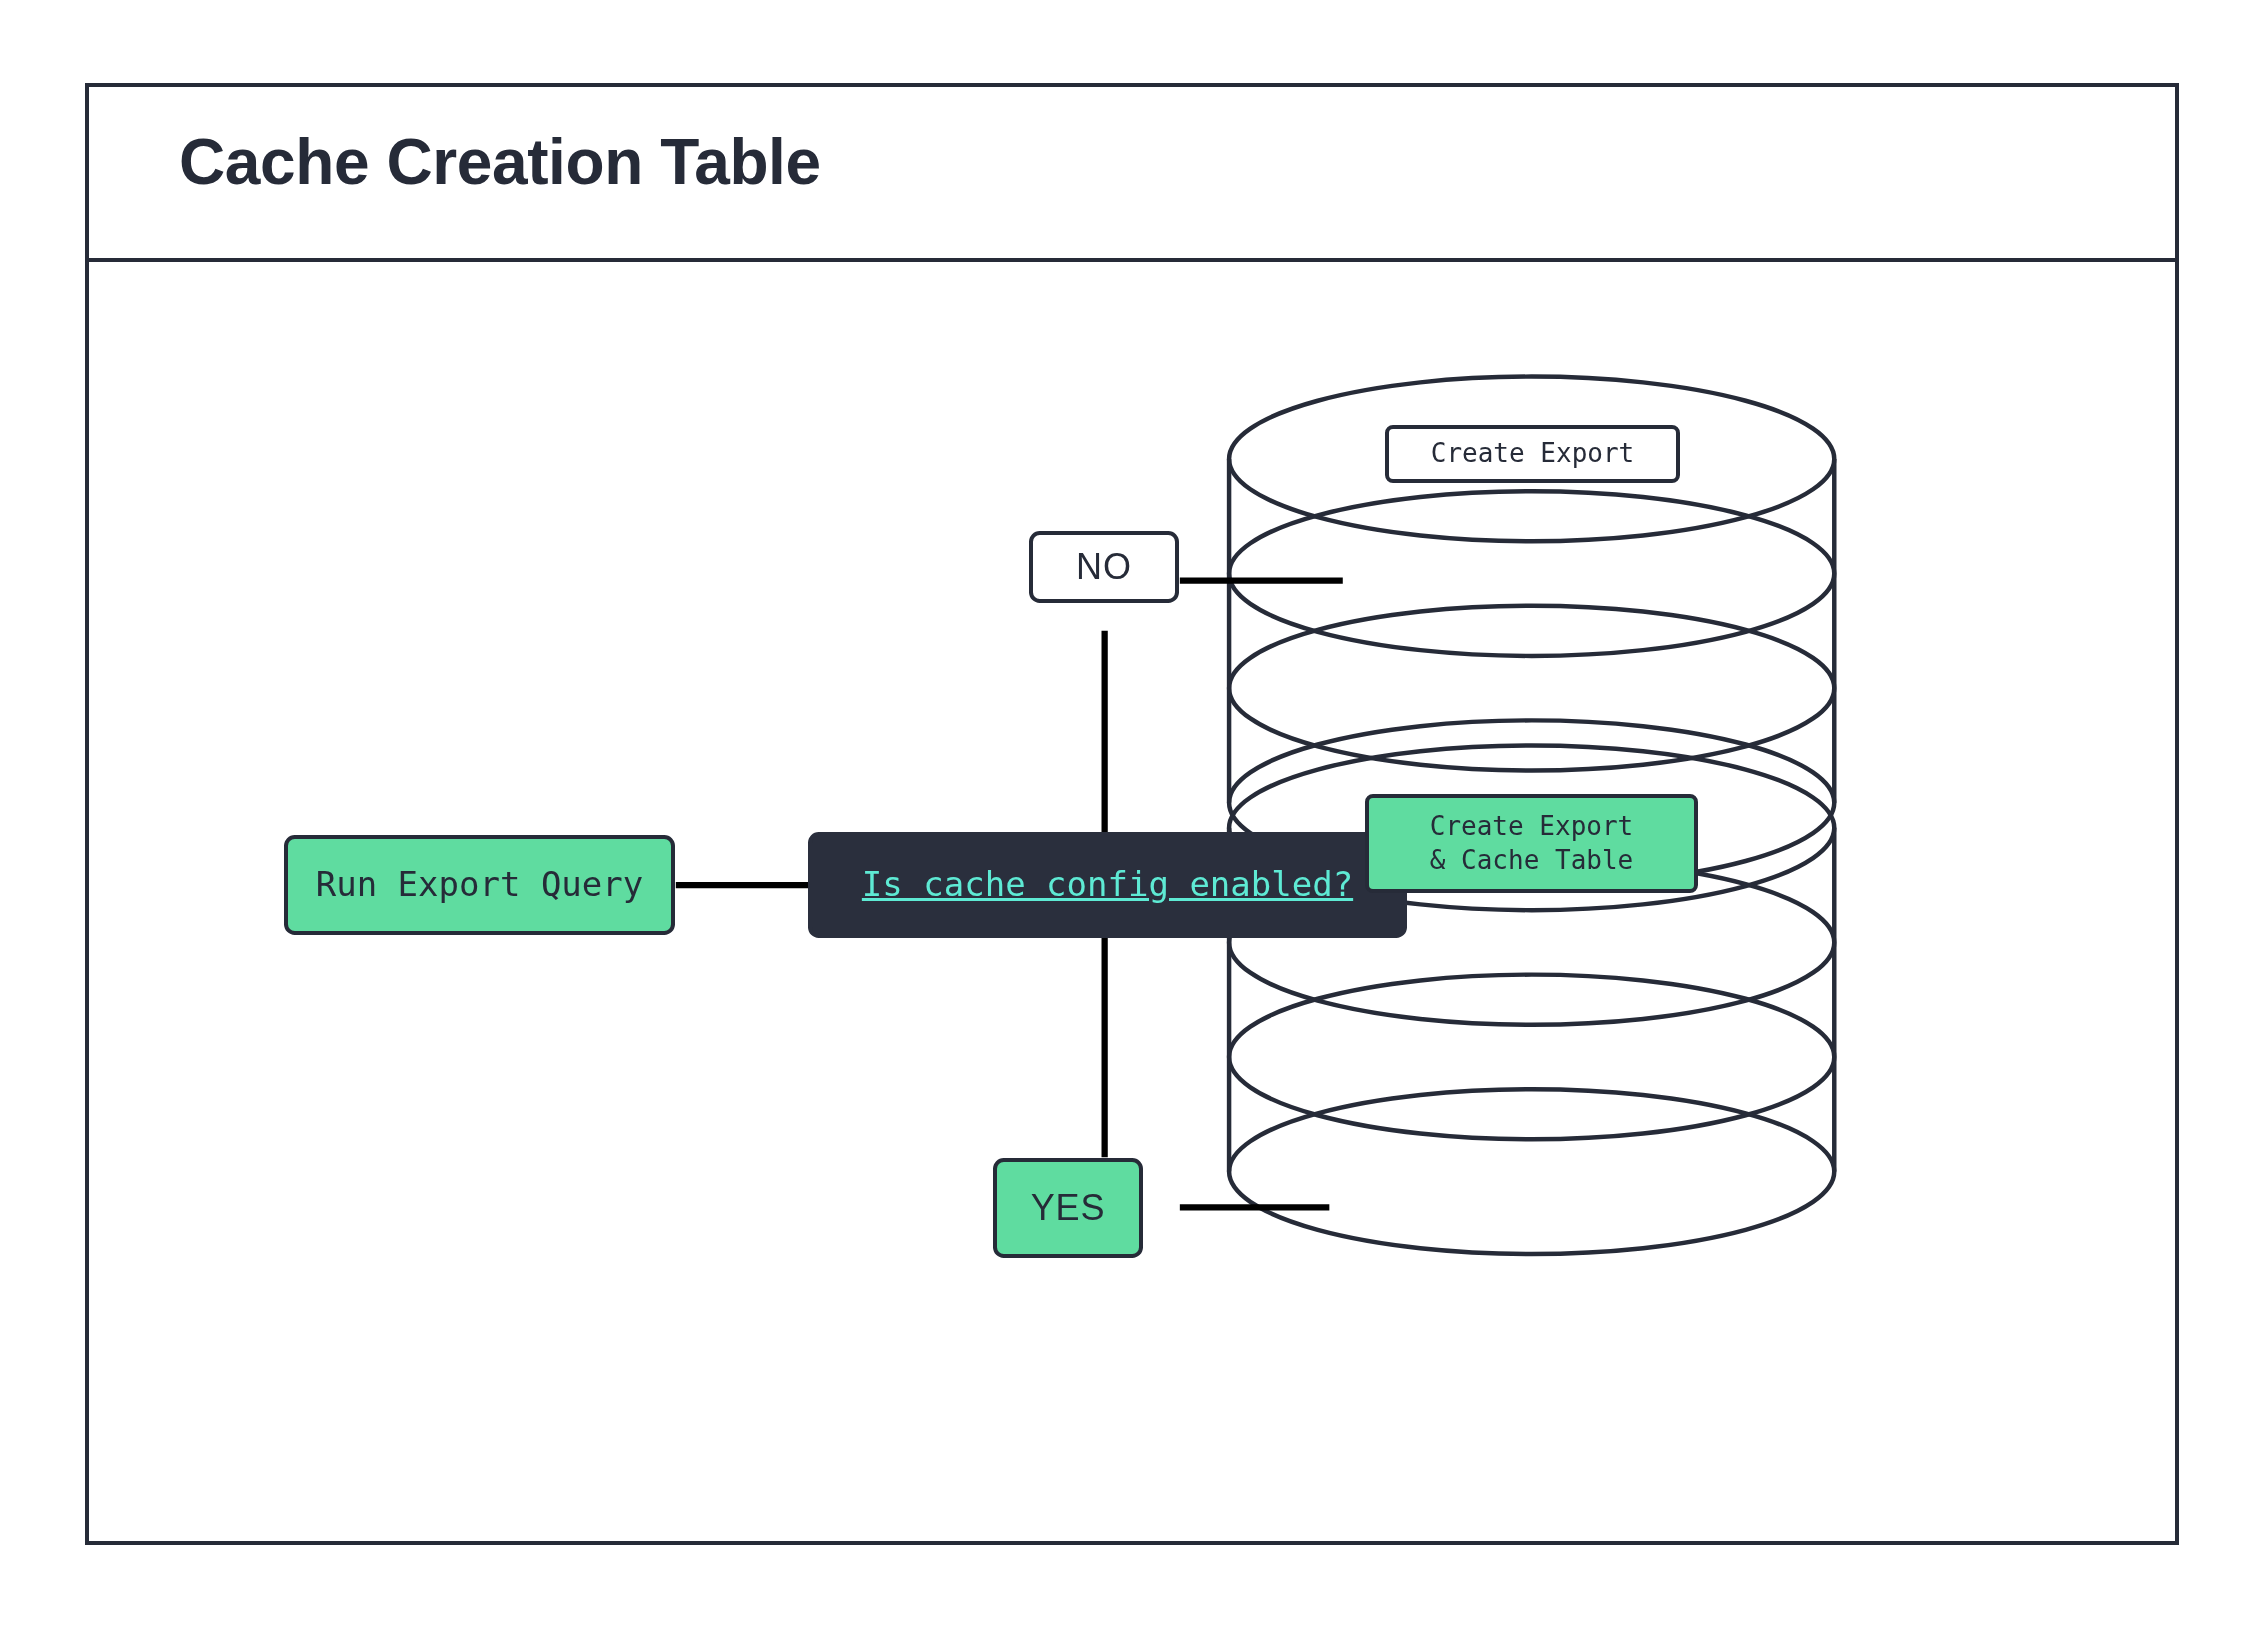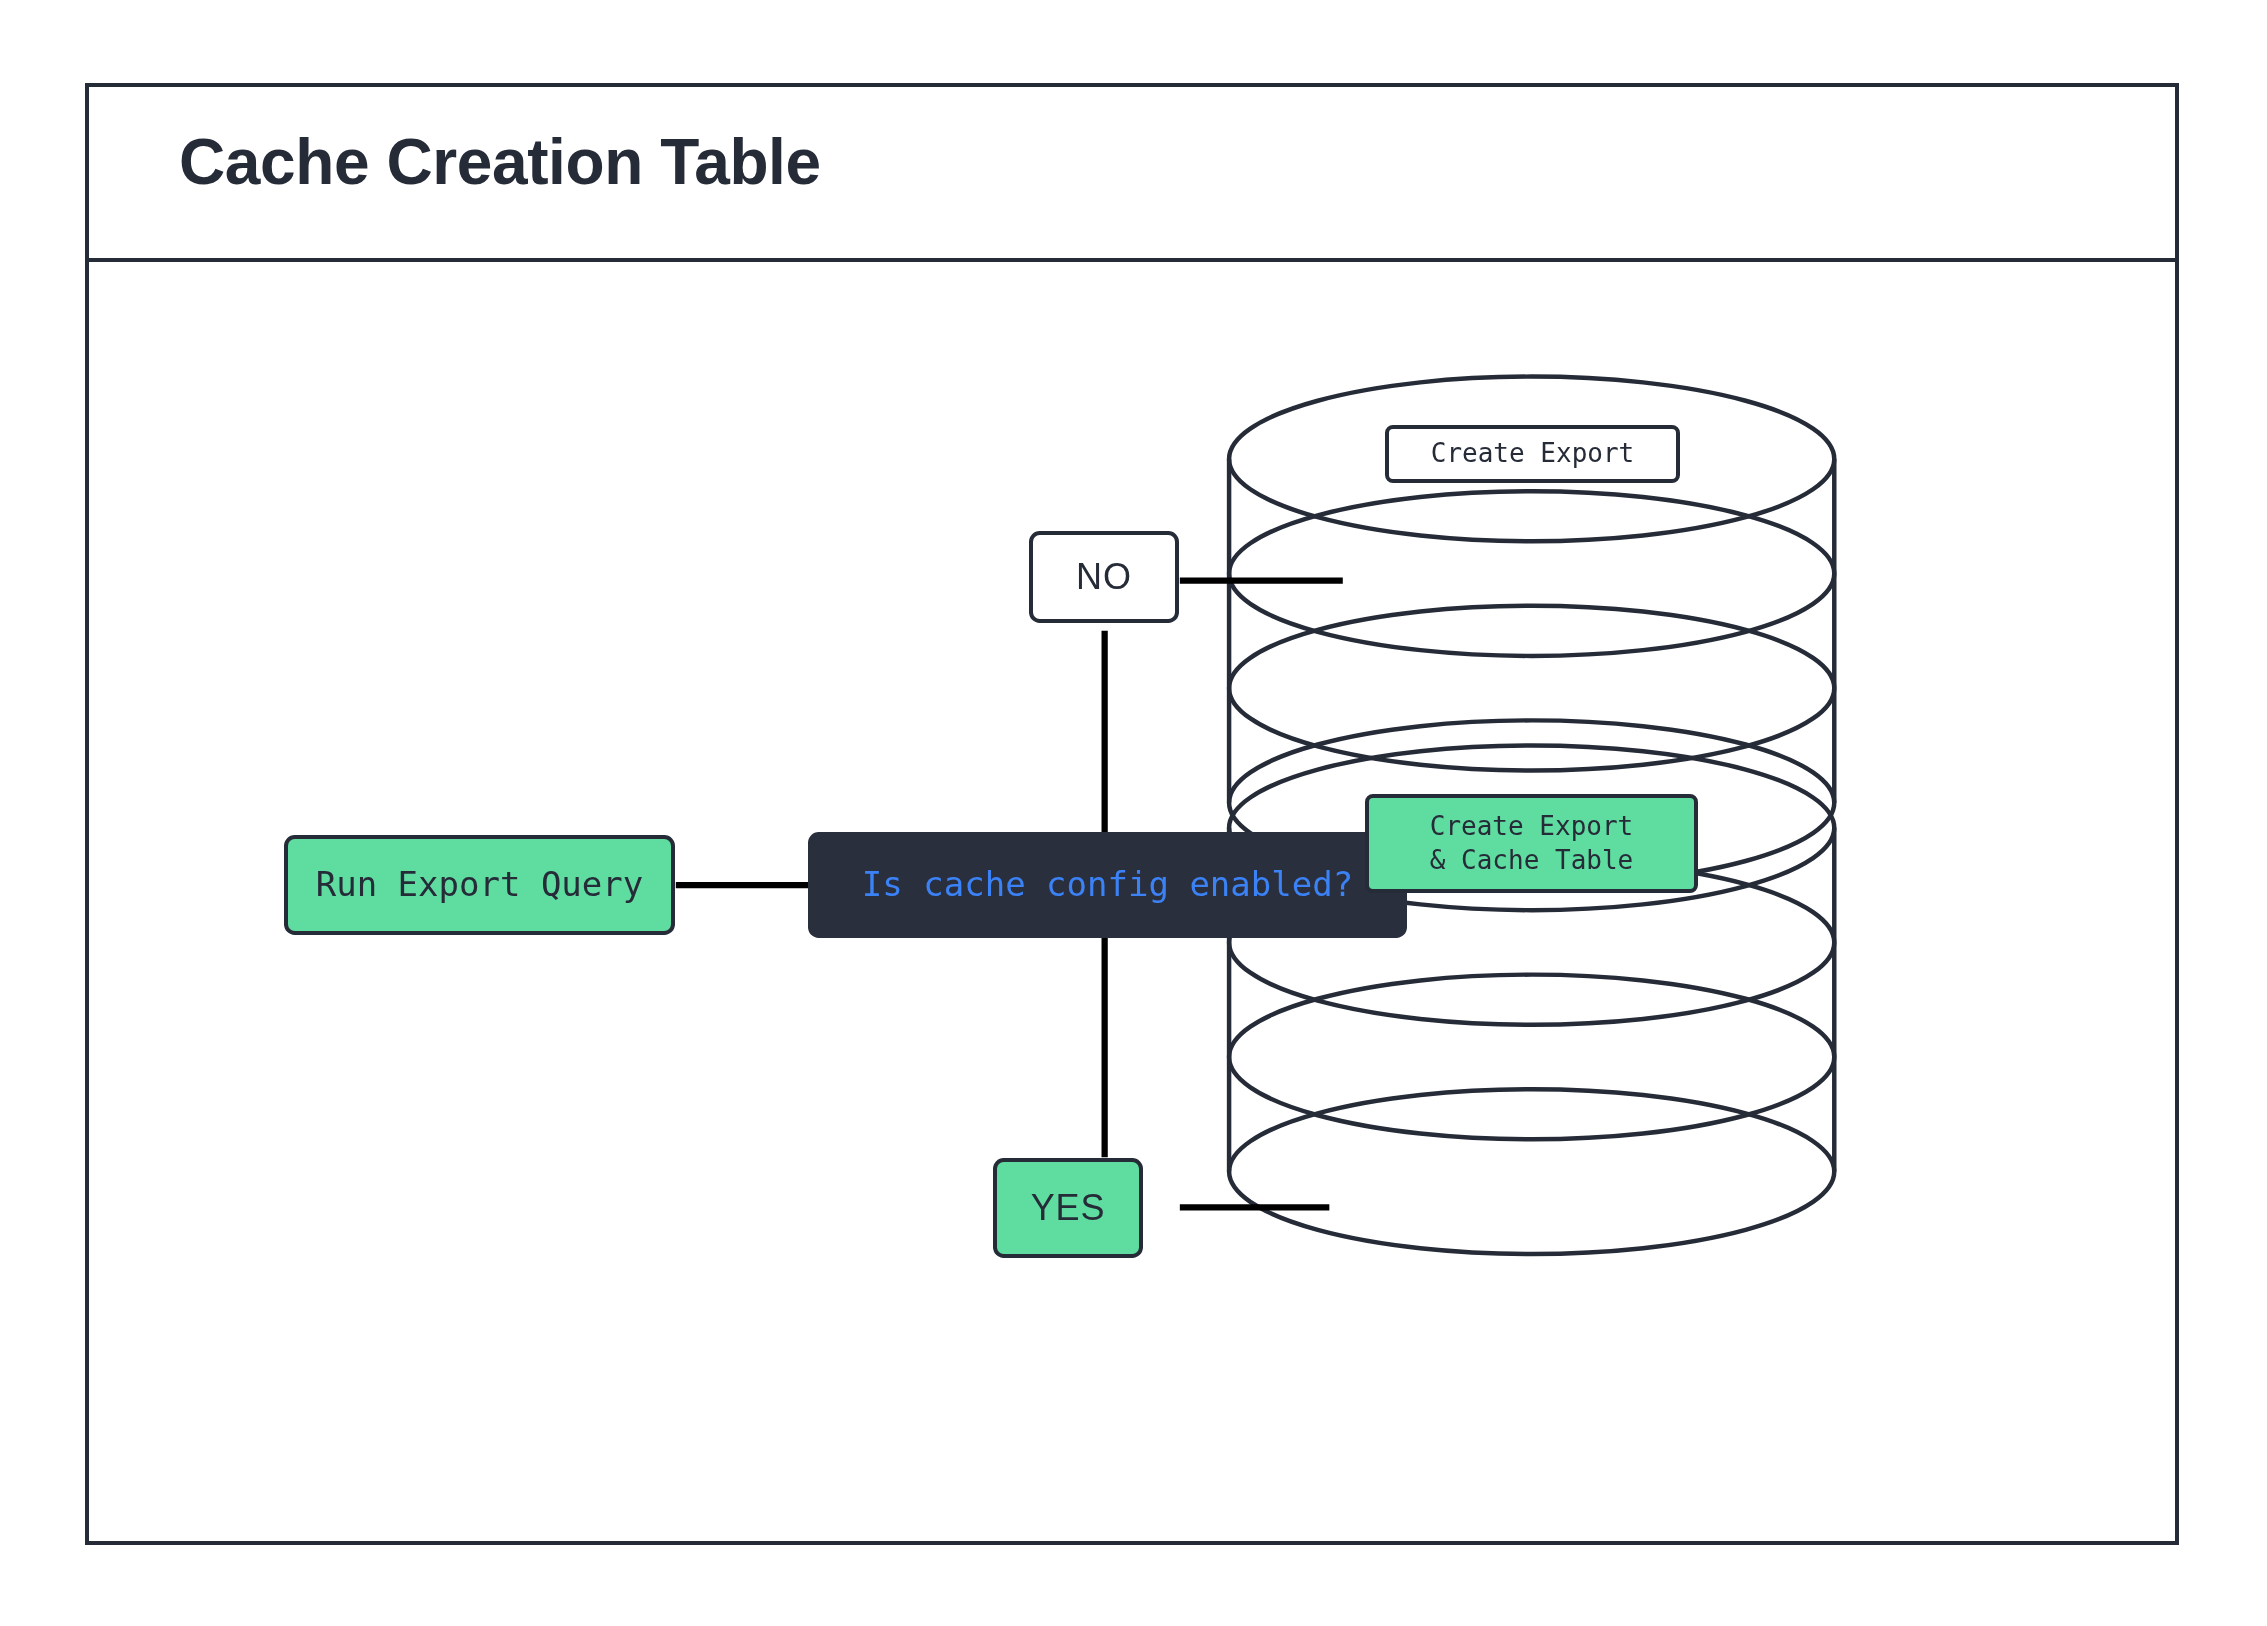--- a/index.html
+++ b/index.html
@@ -83,21 +83,22 @@
     white-space: pre;
   }
 
   .node.green {
     background: #5FDCA0;
     color: #262B38;
   }
   .node.dark {
     background: #2A2F3D;
     border-color: #2A2F3D;
-    color: #3b82f6;
+    color: #5eead4;
+    text-decoration: underline;
   }
   .node.white {
     background: #ffffff;
     color: #262B38;
   }
 
   .branch-label {
     font-family: "Liberation Sans", sans-serif;
     font-size: 36px;
     font-weight: normal;
@@ -105,21 +106,21 @@
   }
 
   
   #node-run-saved-query {
     left: 195px;  top: 573px;  width: 391px;  height: 100px;
   }
   #node-decision {
     left: 719px;  top: 570px;  width: 599px;  height: 106px;
   }
   #node-no {
-    left: 940px; top: 269px;  width: 150px;  height: 92px;
+    left: 940px; top: 269px;  width: 150px;  height: 72px;
   }
   #node-yes {
     left: 904px; top: 896px; width: 150px;  height: 100px;
   }
 
   .db-label {
     position: absolute;
     box-sizing: border-box;
     border: 4.5px solid #262B38;
     border-radius: 8px;

